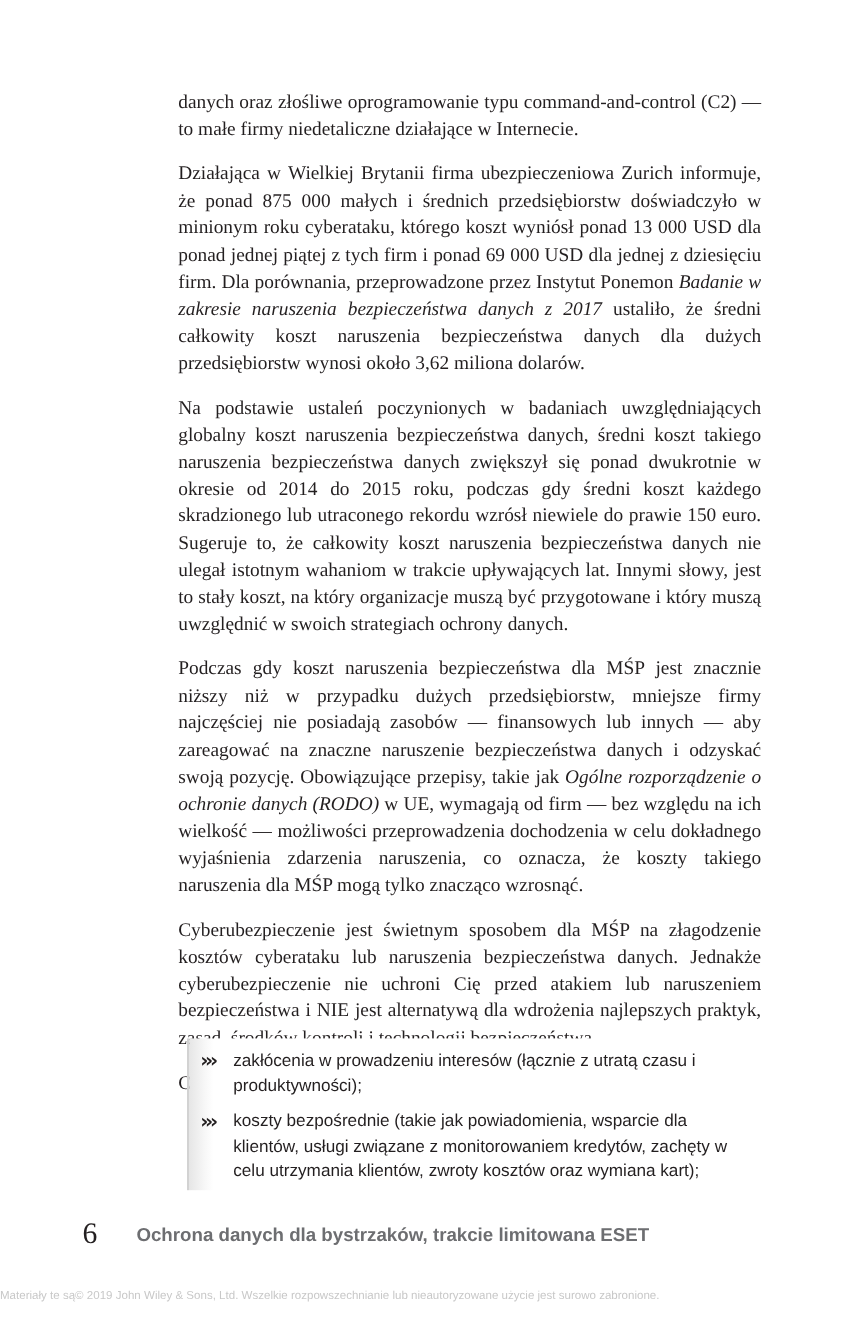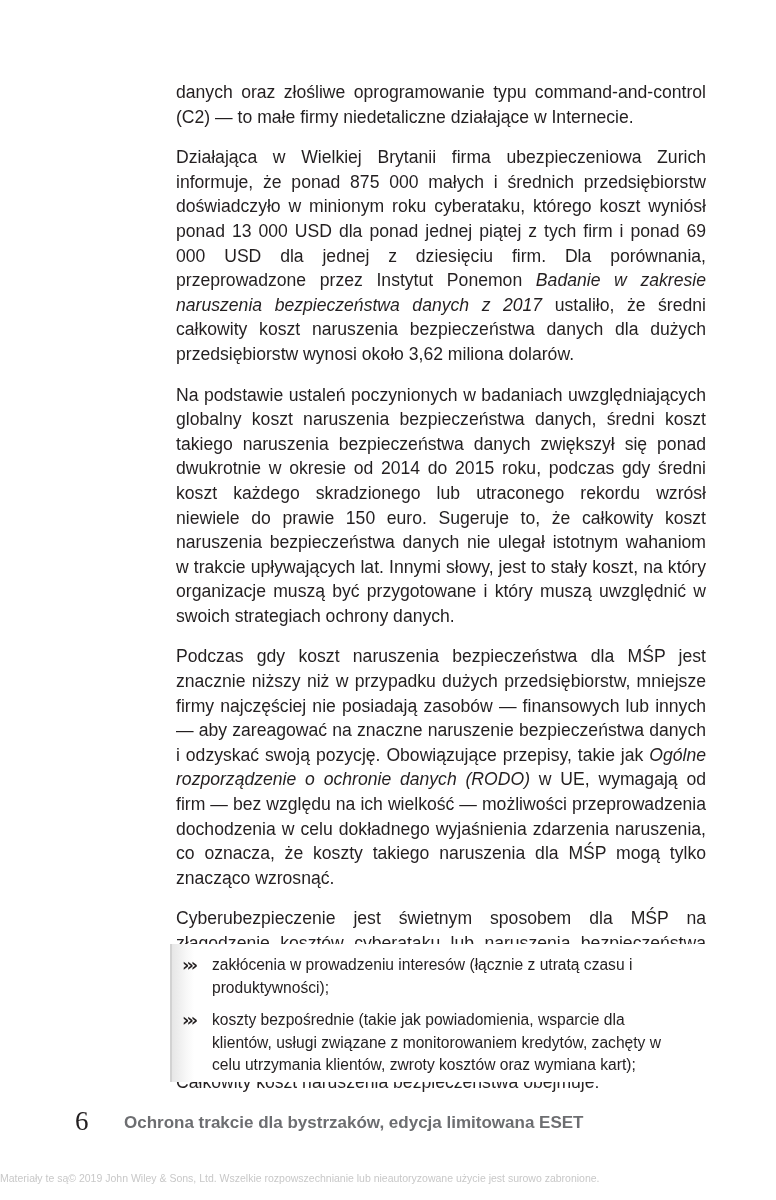--- a/index.html
+++ b/index.html
@@ -1,20 +1,20 @@
 <!DOCTYPE html>
 <html><head>
   <meta charset="utf-8">
   <style>
     html, body { margin: 0; padding: 0; background: #ffffff; }
     body { width: 776px; height: 1200px; position: relative; overflow: hidden; color: #231f20; }
     .page { position: absolute; left: 0; top: 0; width: 776px; height: 1200px; }
     .body-text {
-      position: absolute; left: 176px; width: 530px;
-      font-family: Liberation Sans, sans-serif;
+      position: absolute; left: 162px; width: 530px;
+      font-family: Liberation Serif, serif;
       font-size: 17.6px; line-height: 24.6px; text-align: justify;
       hyphens: manual;
     }
     .body-text p { margin: 0 0 16px 0; }
     .body-text i { font-style: italic; }
     #p1 { top: 80px; }
     .tip-icon-wrap { position: absolute; left: 76px; top: 790px; width: 80px; text-align: center; }
     .tip-icon { width: 66px; height: 66px; display: block; margin: 0 auto; }
     .tip-label {
       font-family: "Liberation Sans", "DejaVu Sans", sans-serif; font-weight: bold;
@@ -68,15 +68,15 @@
       <span class="arrow">›››</span>
       <span>zakłócenia w prowadzeniu interesów (łącznie z utratą czasu i produktywności);</span>
     </div>
     <div class="bullet">
       <span class="arrow">›››</span>
       <span>koszty bezpośrednie (takie jak powiadomienia, wsparcie dla klientów, usługi związane z monitorowaniem kredytów, zachęty w celu utrzymania klientów, zwroty kosztów oraz wymiana kart);</span>
     </div>
   </div>
 
   <div class="footer-num">6</div>
-  <div class="footer-title">Ochrona trakcie dla bystrzaków, edycja limitowana ESET</div>
+  <div class="footer-title">Ochrona danych dla bystrzaków, trakcie limitowana ESET</div>
   <div class="copyright">Materiały te są© 2019 John Wiley &amp; Sons, Ltd. Wszelkie rozpowszechnianie lub nieautoryzowane użycie jest surowo zabronione.</div>
 </div>
 
 </body></html>

